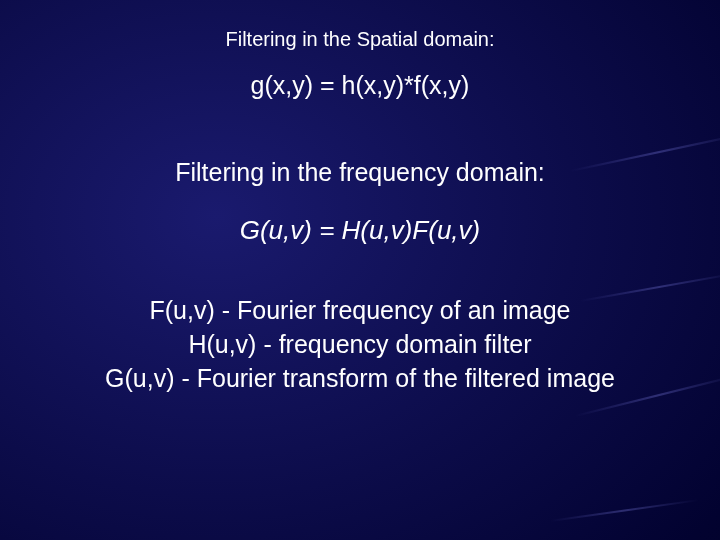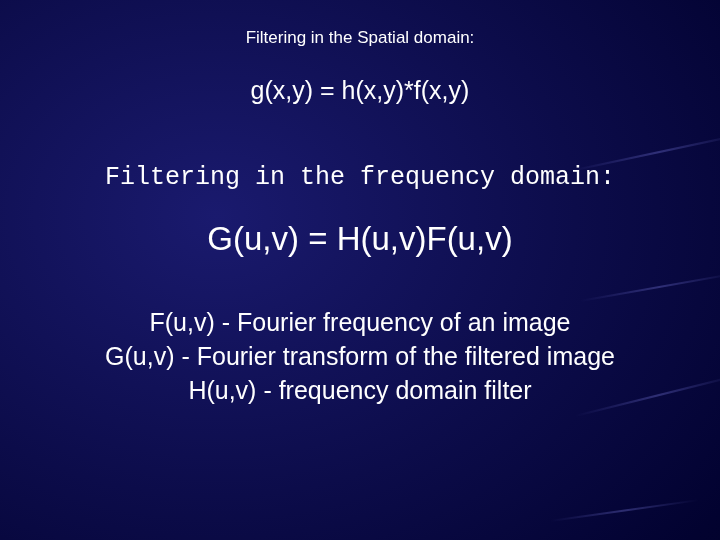--- a/index.html
+++ b/index.html
@@ -26,42 +26,42 @@
   .content {
     position: relative;
     width: 100%;
     height: 100%;
     display: flex;
     flex-direction: column;
     align-items: center;
     padding-top: 28px;
   }
   .heading {
-    font-size: 17px;
+    font-size: 20px;
     font-weight: 400;
     text-align: center;
-    margin-bottom: 28px;
+    margin-bottom: 20px;
   }
   .equation {
     font-size: 25px;
     font-weight: 400;
     margin-bottom: 58px;
   }
   .heading2 {
     font-size: 25px;
     font-weight: 400;
     text-align: left;
     margin-bottom: 28px;
-    font-family: Liberation Mono, monospace;
   }
   .equation2 {
-    font-size: 33px;
+    font-size: 26px;
     font-weight: 400;
     text-align: center;
     margin-bottom: 48px;
+    font-style: italic;
   }
   .defs {
     font-size: 25px;
     font-weight: 400;
     text-align: center;
     line-height: 1.35;
   }
   .defs div { white-space: nowrap; }
 </style>
 </head>
@@ -72,16 +72,16 @@
 <div class="streak s3"></div>
 <div class="streak s4"></div>
 
 <div class="content">
   <div class="heading">Filtering in the Spatial domain:</div>
   <div class="equation">g(x,y) = h(x,y)*f(x,y)</div>
   <div class="heading2">Filtering in the frequency domain:</div>
   <div class="equation2">G(u,v) = H(u,v)F(u,v)</div>
   <div class="defs">
     <div>F(u,v) - Fourier frequency of an image</div>
+    <div>H(u,v) - frequency domain filter</div>
     <div>G(u,v) - Fourier transform of the filtered image</div>
-    <div>H(u,v) - frequency domain filter</div>
   </div>
 </div>
 
 </body></html>

